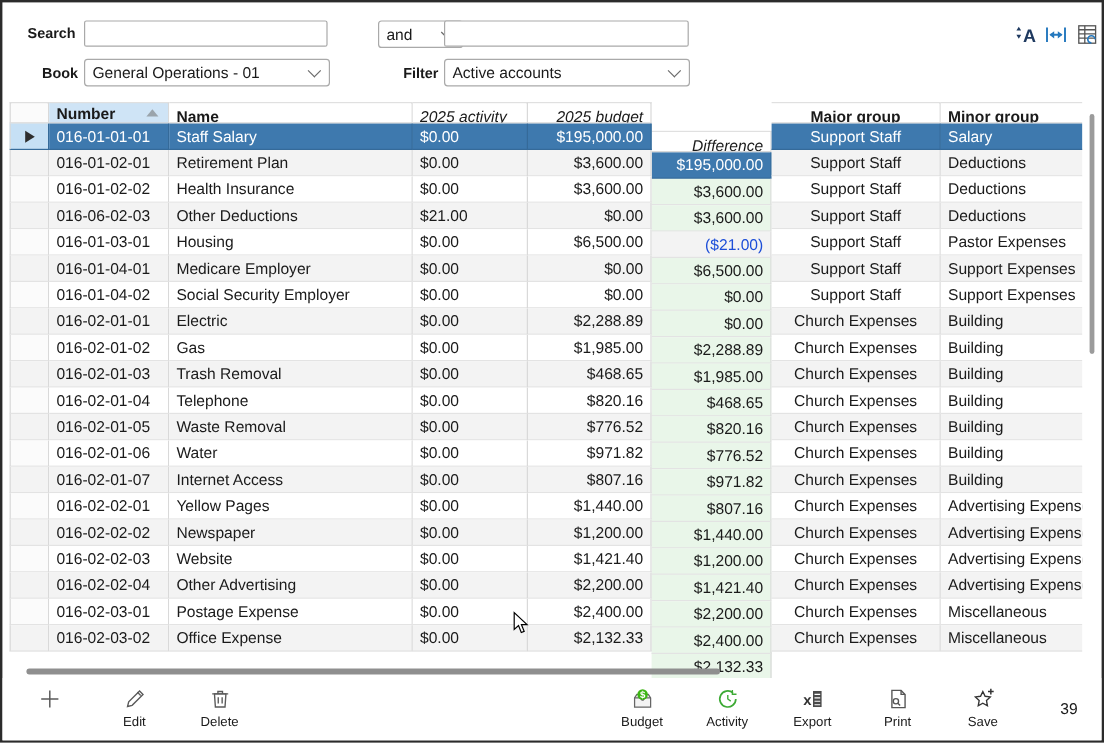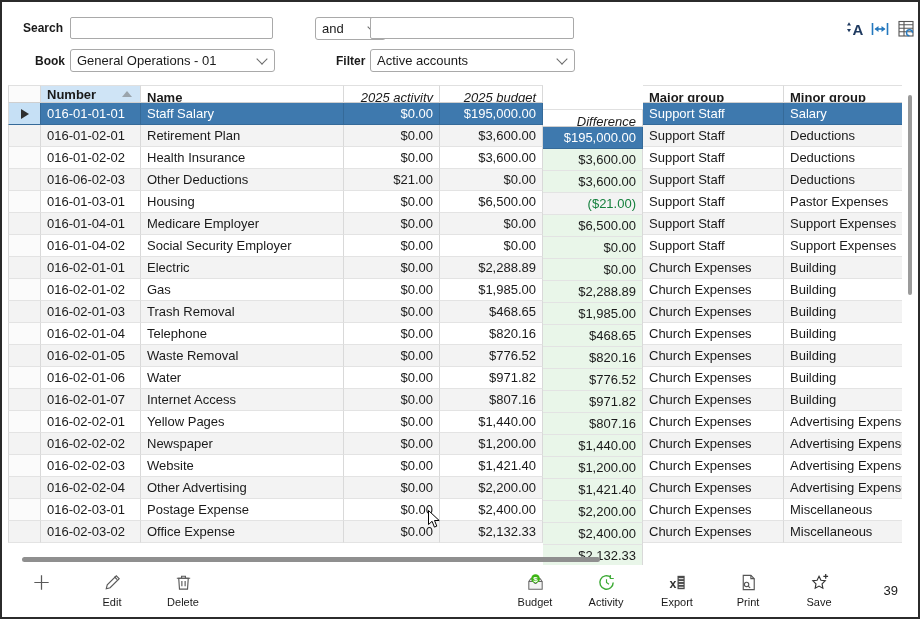--- a/index.html
+++ b/index.html
@@ -22,32 +22,32 @@
   #grid{position:absolute;left:6px;top:83px;width:894px;font-size:13px;}
   .trow{display:flex;height:22px;}
   .thead{height:18px;}
   .cell{box-sizing:border-box;border-right:1px solid #d9d9d9;border-bottom:1px solid #e3e3e3;
     height:100%;line-height:21px;padding:0 6px;overflow:hidden;white-space:nowrap;background:#fff;}
   .thead .cell{line-height:23px;font-weight:bold;border-bottom:1px solid #cfcfcf;border-top:1px solid #e0e0e0;}
   .c-gut{width:33px;flex:0 0 33px;border-left:1px solid #d9d9d9;background:#fbfbfb;
     display:flex;align-items:center;justify-content:center;padding:0;}
   .c-num{width:100px;flex:0 0 100px;}
   .c-name{width:203px;flex:0 0 203px;}
-  .c-act{width:96px;flex:0 0 96px;text-align:right;}
+  .c-act{width:96px;flex:0 0 96px;}
   .c-bud{width:103px;flex:0 0 103px;text-align:right;}
   .c-dif{width:100px;flex:0 0 100px;text-align:right;margin-top:24px;}
-  .c-maj{width:141px;flex:0 0 141px;}
+  .c-maj{width:141px;flex:0 0 141px;text-align:center;}
   .c-min{width:118px;flex:0 0 118px;border-right:none;}
   .thead .c-act,.thead .c-bud,.thead .c-dif{font-weight:normal;font-style:italic;}
   .thead .c-num{background:#cfe4f6;display:flex;}
   .sortwrap{flex:1;display:flex;align-items:center;}
   .sort-asc{width:0;height:0;border-left:5px solid transparent;border-right:5px solid transparent;
     border-bottom:6px solid #9aa4ac;margin-left:auto;margin-right:2px;}
   .trow .c-dif.pos{background:#e9f6e9;}
-  .trow .c-dif.neg{background:#fbdada;color:#15803d;}
+  .trow .c-dif.neg{background:#fbdada;color:#1d4ed8;}
   .trow.odd .cell{background:#f3f3f3;}
   .trow.odd .c-dif.pos{background:#e9f6e9;}
   .trow.sel .cell{background:#3e79ae;color:#fff;border-right-color:#356a99;border-bottom-color:#356a99;}
   .trow.sel .c-gut{background:#c6e0f5;}
   .rowptr{width:0;height:0;border-top:5px solid transparent;border-bottom:5px solid transparent;
     border-left:8px solid #2e2e2e;}
   
   #vscroll{position:absolute;left:900px;top:83px;width:15px;height:472px;background:#fff;}
   #vthumb{position:absolute;left:6px;top:10px;width:4px;height:200px;background:#9b9b9b;border-radius:2px;}
   #hthumb{position:absolute;left:20px;top:555px;width:578px;height:5px;background:#8f8f8f;border-radius:3px;}

